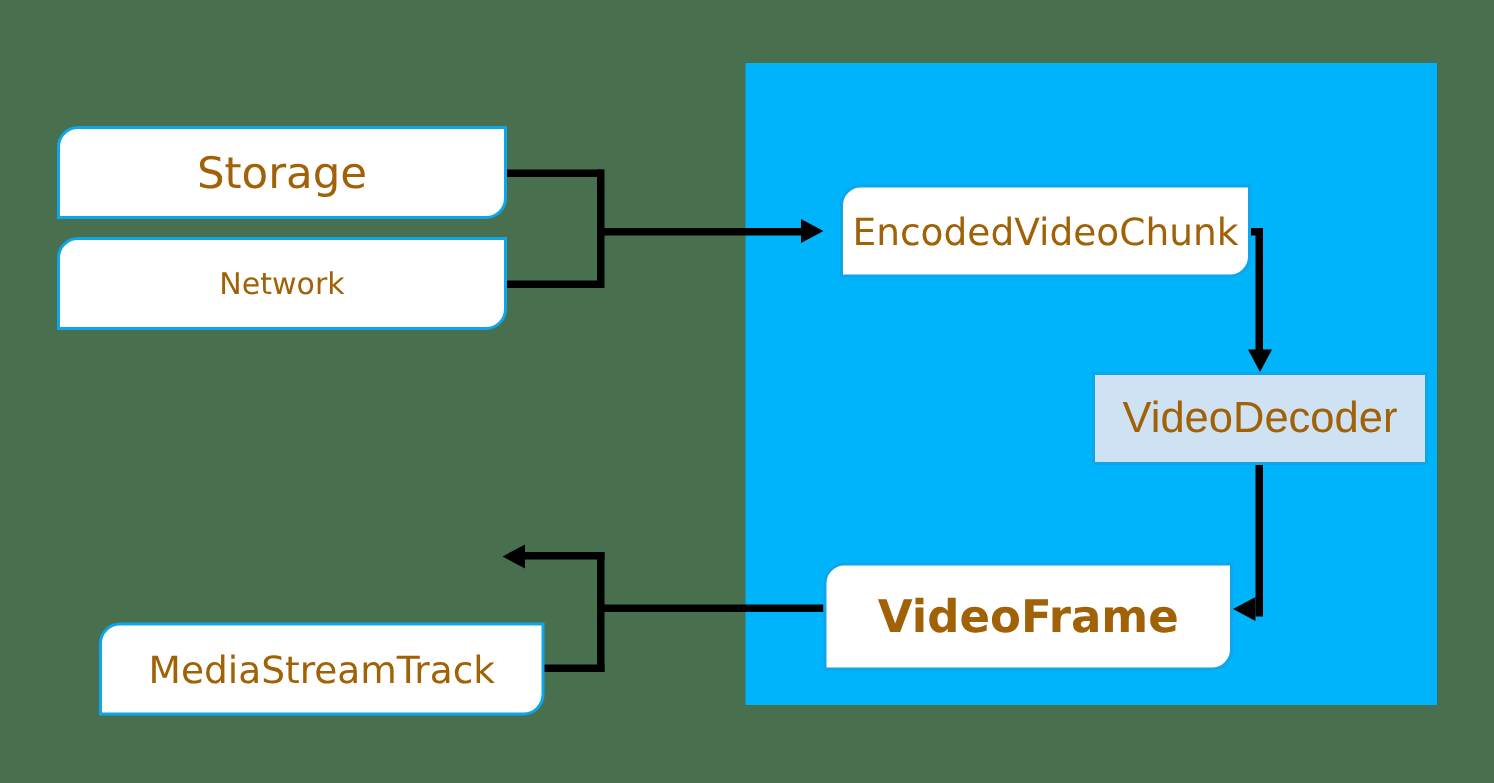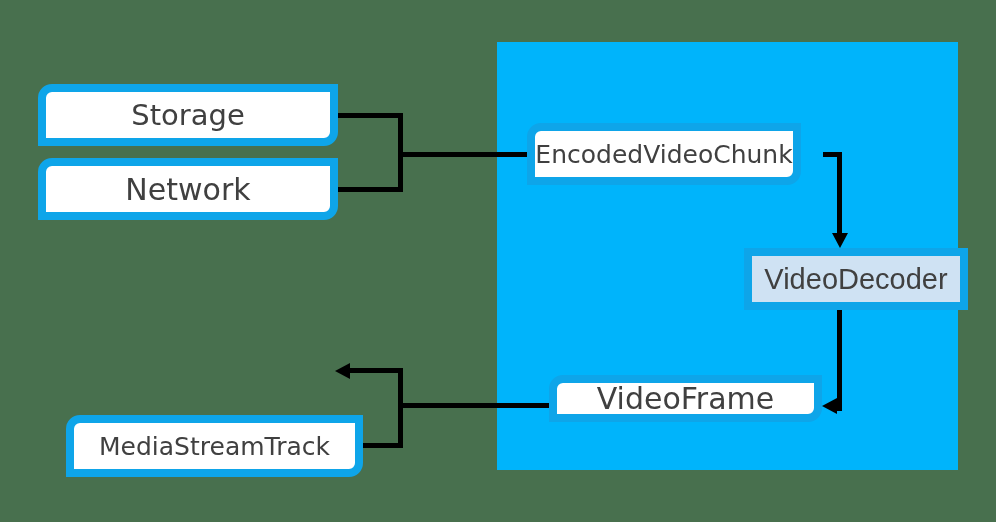--- a/index.html
+++ b/index.html
@@ -36,37 +36,36 @@
   #ah-evc{left:534px;top:146px;}
   #ah-vd{left:832px;top:233px;}
   #ah-vf{left:822px;top:398px;}
   #ah-canvas{left:335px;top:363px;}
   #ah-mst{left:335px;top:437px;}
   
   .node{
     position:absolute;z-index:2;
     box-sizing:border-box;
     background:#ffffff;
-    border:8px solid #0ea5e9;
+    border:2px solid #0ea5e9;
     border-radius:14px 0 14px 0;
     display:flex;align-items:center;justify-content:center;
-    color:#404040;
+    color:#a16207;
     white-space:nowrap;
   }
   #n-storage{left:38px;top:84px;width:300px;height:62px;font-size:29px;}
-  #n-network{left:38px;top:158px;width:300px;height:62px;font-size:30px;}
+  #n-network{left:38px;top:158px;width:300px;height:62px;font-size:20px;}
   #n-canvas{left:38px;top:340px;width:297px;height:62px;font-size:29px;}
   #n-mst{left:38px;top:415px;width:297px;height:62px;font-size:25px;margin-left:28px;}
-  #n-evc{left:527px;top:123px;width:274px;height:62px;font-size:25px;}
-  #n-vf{left:549px;top:375px;width:273px;height:47px;font-size:30px;}
+  #n-evc{left:560px;top:123px;width:274px;height:62px;font-size:25px;}
+  #n-vf{left:549px;top:375px;width:273px;height:72px;font-size:30px;font-weight:bold;}
   #n-vd{
     left:728px;top:248px;width:224px;height:62px;font-size:29px;
     background:#cfe2f3;border-radius:0;
     font-family:"Liberation Sans", sans-serif;
-    margin-left:16px;
   }
 </style>
 </head>
 <body>
 
 <div id="stage">
 
   <div class="region"></div>
 
   <div class="ln" id="e-storage-h"></div>

